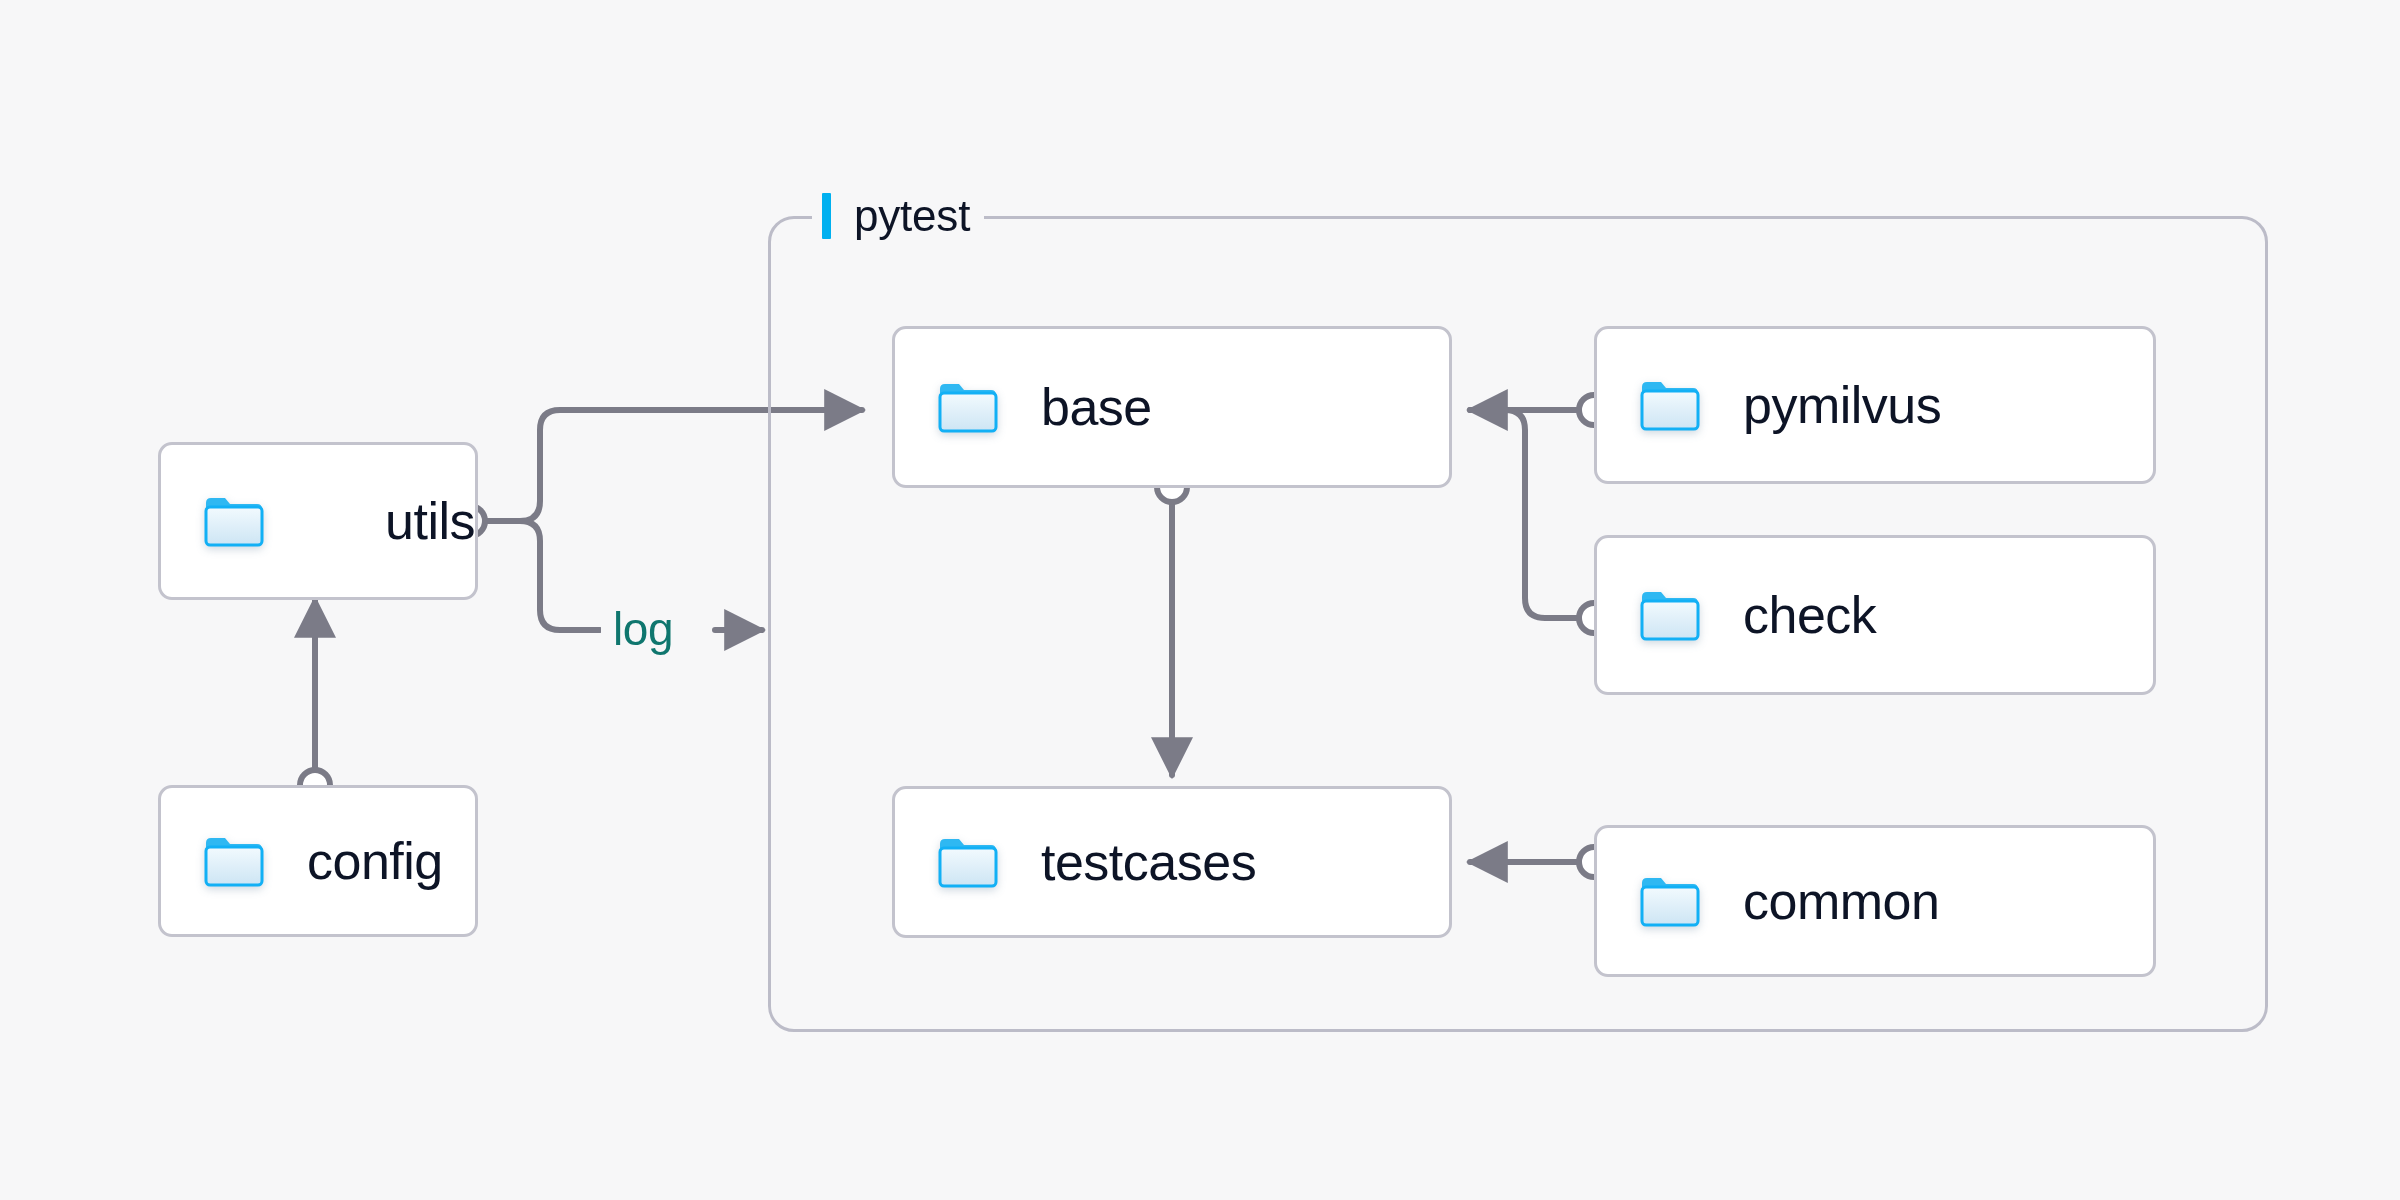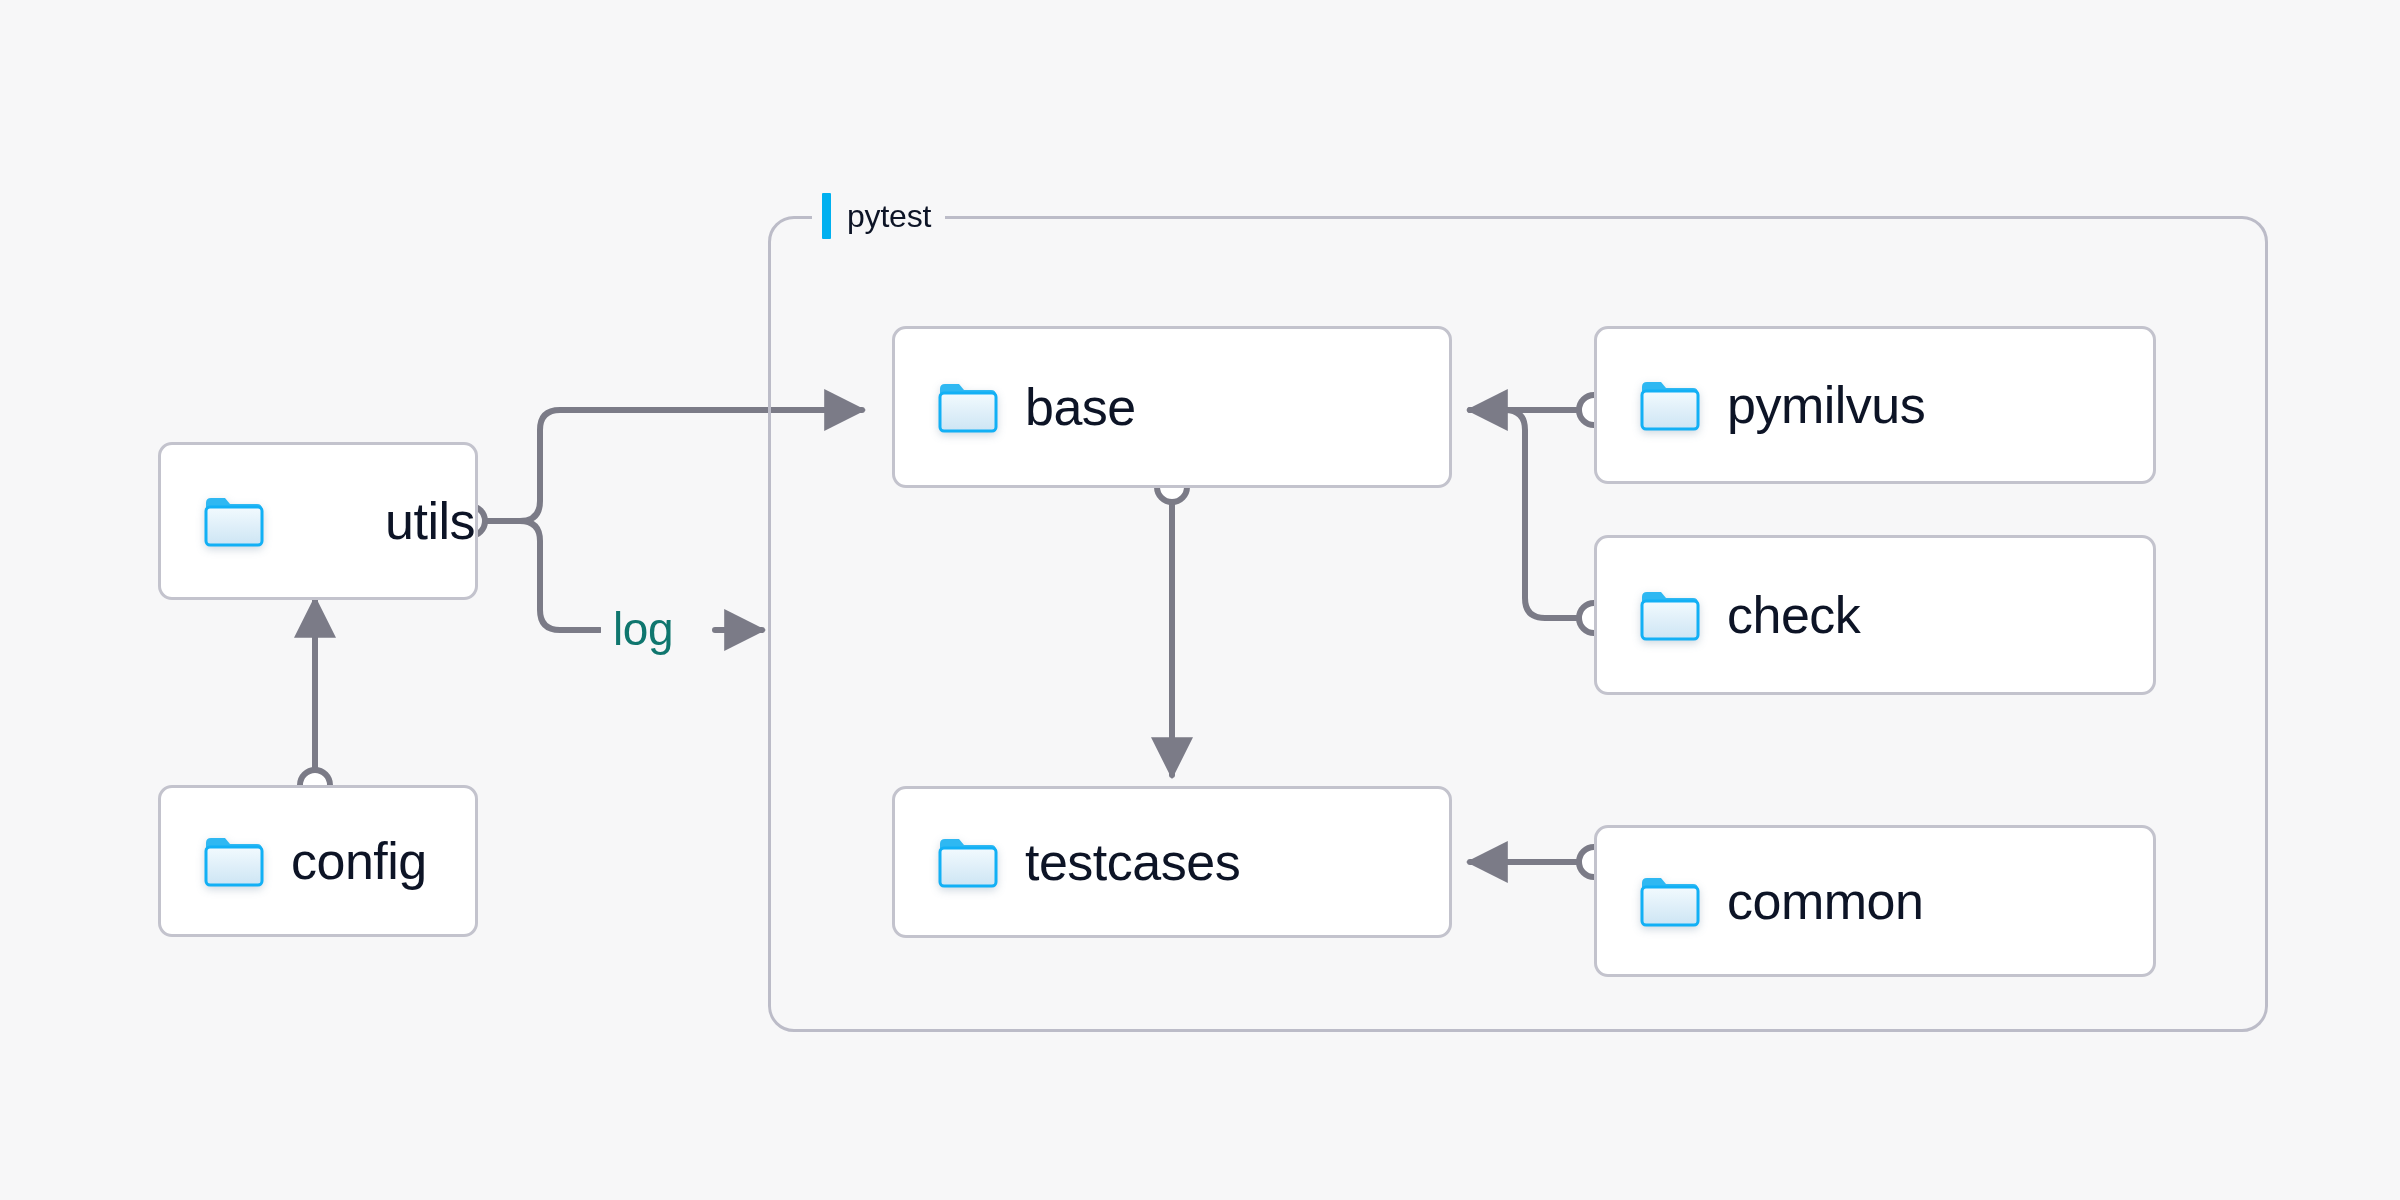--- a/index.html
+++ b/index.html
@@ -46,35 +46,36 @@
     line-height: 58px;
   }
   .group-accent {
     width: 9px;
     height: 46px;
     background: #00b0f0;
     border-radius: 1px;
     flex: 0 0 auto;
   }
   .group-title {
-    font-size: 32px;
+    font-size: 44px;
     color: #0d1426;
     letter-spacing: -0.2px;
     white-space: nowrap;
+    margin-left: 7px;
   }
   
   .node {
     position: absolute;
     box-sizing: border-box;
     background: #ffffff;
     border: 3px solid #c3c3cd;
     border-radius: 14px;
     display: flex;
     align-items: center;
-    gap: 26px;
+    gap: 42px;
     padding-left: 42px;
   }
   .node-label {
     font-size: 52px;
     color: #0d1426;
     letter-spacing: -0.5px;
     white-space: nowrap;
   }
   
   .folder-icon {

